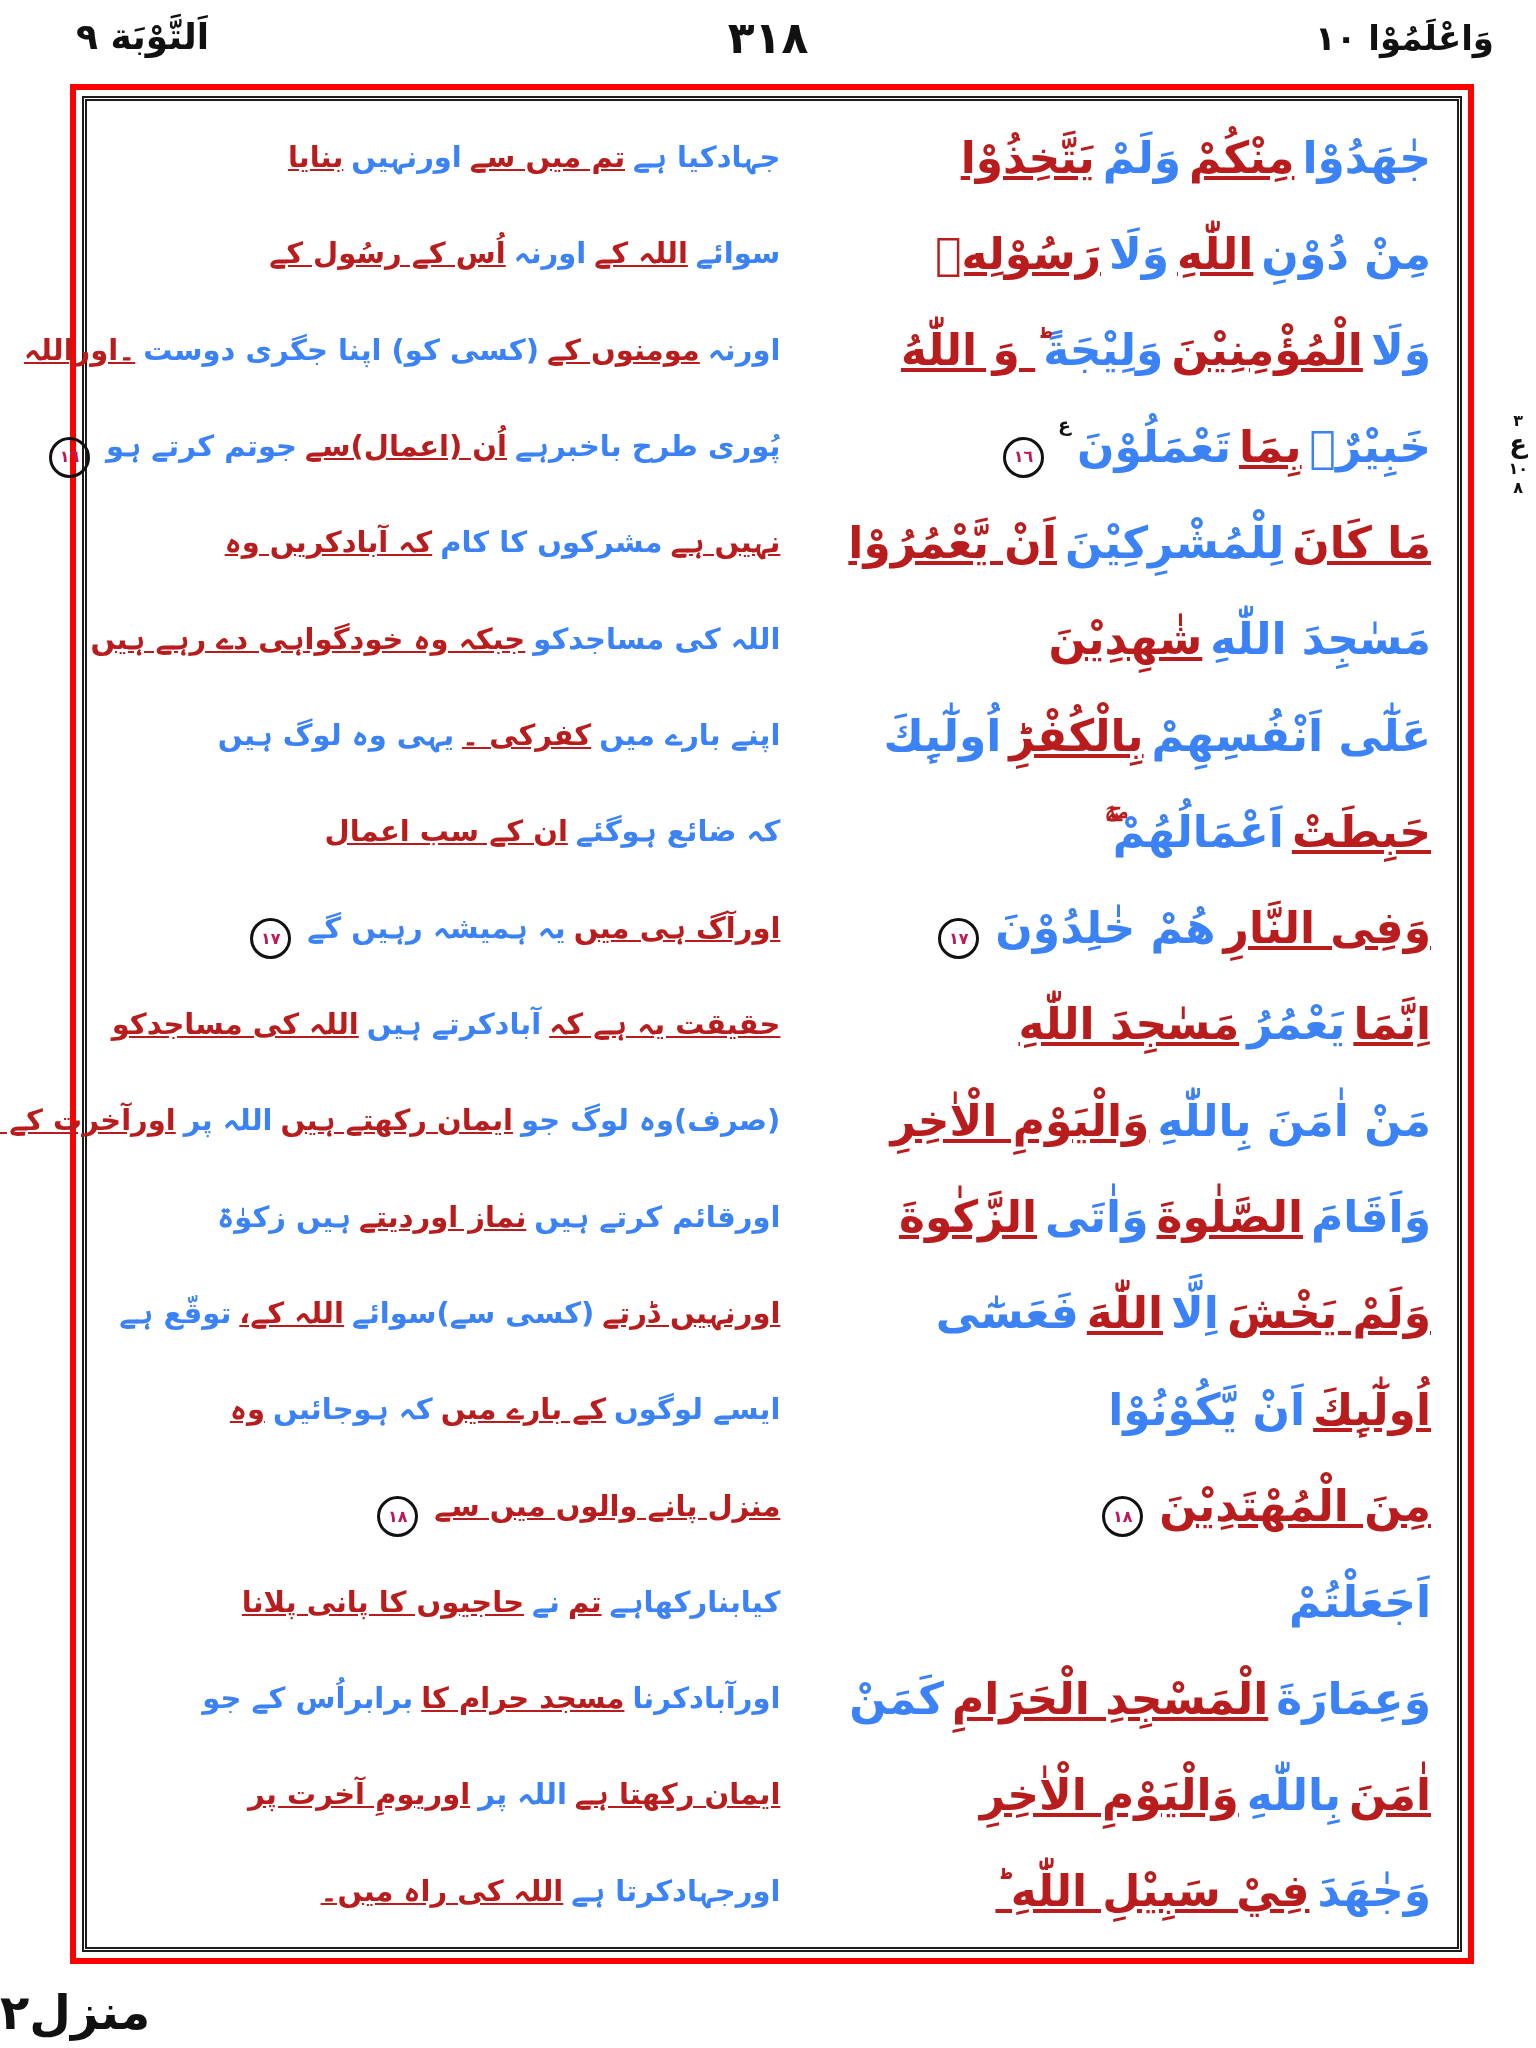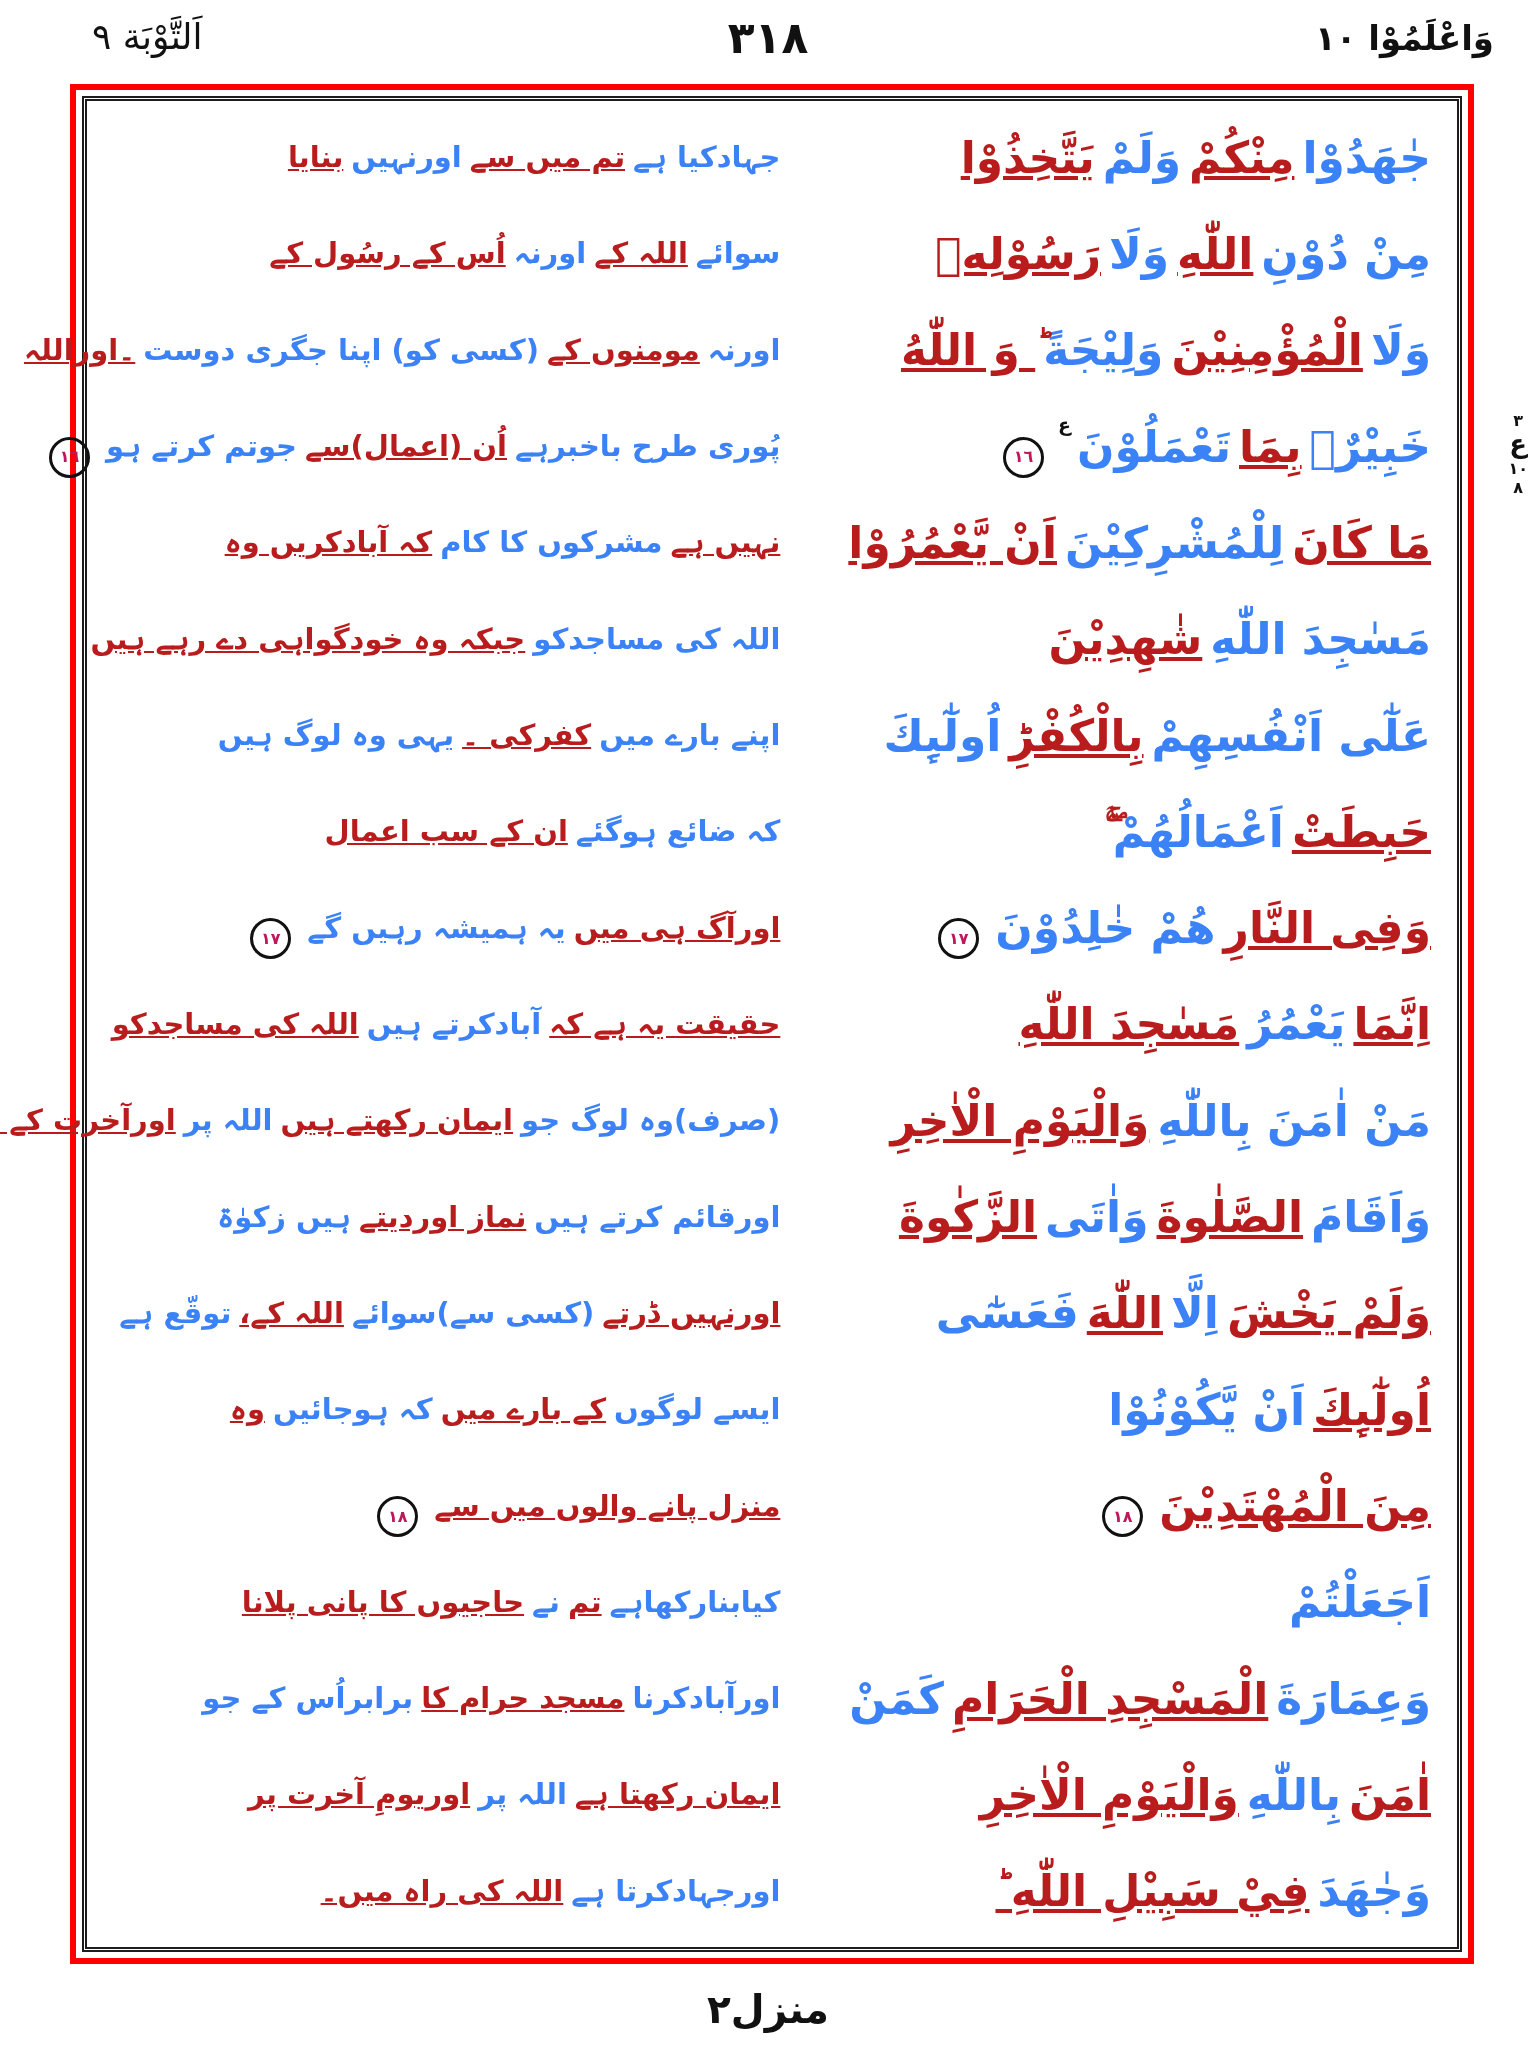--- a/index.html
+++ b/index.html
@@ -1,21 +1,21 @@
 <!DOCTYPE html>
 <html lang="ur" dir="rtl"><head>
 <meta charset="utf-8">
 <style>
   html,body{margin:0;padding:0;background:#ffffff;}
   .page{position:relative;width:1536px;height:2048px;background:#ffffff;
         font-family:"DejaVu Sans",sans-serif;overflow:hidden;}
 
   
   .hdr{position:absolute;top:0;left:0;right:0;height:82px;}
-  .hdr-left{position:absolute;left:92px;top:16px;font-size:36px;font-weight:normal;color:#111;}
+  .hdr-left{position:absolute;left:76px;top:16px;font-size:36px;font-weight:bold;color:#111;}
   .hdr-center{position:absolute;left:0;right:0;top:12px;text-align:center;
               font-size:44px;font-weight:bold;color:#111;}
   .hdr-right{position:absolute;right:42px;top:18px;font-size:34px;font-weight:bold;color:#111;}
 
   
   .frame{position:absolute;left:70px;right:62px;top:84px;bottom:84px;
          border:6px solid #fe0000;padding:6px;box-sizing:border-box;}
   .frame-inner{width:100%;height:100%;border:5px double #1c1c1c;box-sizing:border-box;
                position:relative;}
 
@@ -38,22 +38,22 @@
                 flex:0 0 auto;line-height:1;}
   .ruku-sign{font-size:19px;font-weight:bold;color:#111;position:relative;top:-22px;margin:0 2px;}
 
   
   .side-marker{position:absolute;right:8px;top:412px;display:flex;flex-direction:column;
                align-items:center;gap:1px;color:#111;font-weight:bold;}
   .side-marker .sm-num{font-size:16px;line-height:1.15;}
   .side-marker .sm-ain{font-size:26px;line-height:1.05;}
 
   
-  .footer{position:absolute;left:0;right:0;bottom:16px;text-align:center;
-          font-size:39px;font-weight:bold;color:#111;}
+  .footer{position:absolute;left:0;right:0;bottom:8px;text-align:left;
+          font-size:48px;font-weight:bold;color:#111;}
 </style>
 </head>
 <body>
 
 <div class="page">
 
   <div class="hdr">
     <div class="hdr-left">اَلتَّوْبَة ٩</div>
     <div class="hdr-center">٣١٨</div>
     <div class="hdr-right">وَاعْلَمُوْا ۱۰</div>

